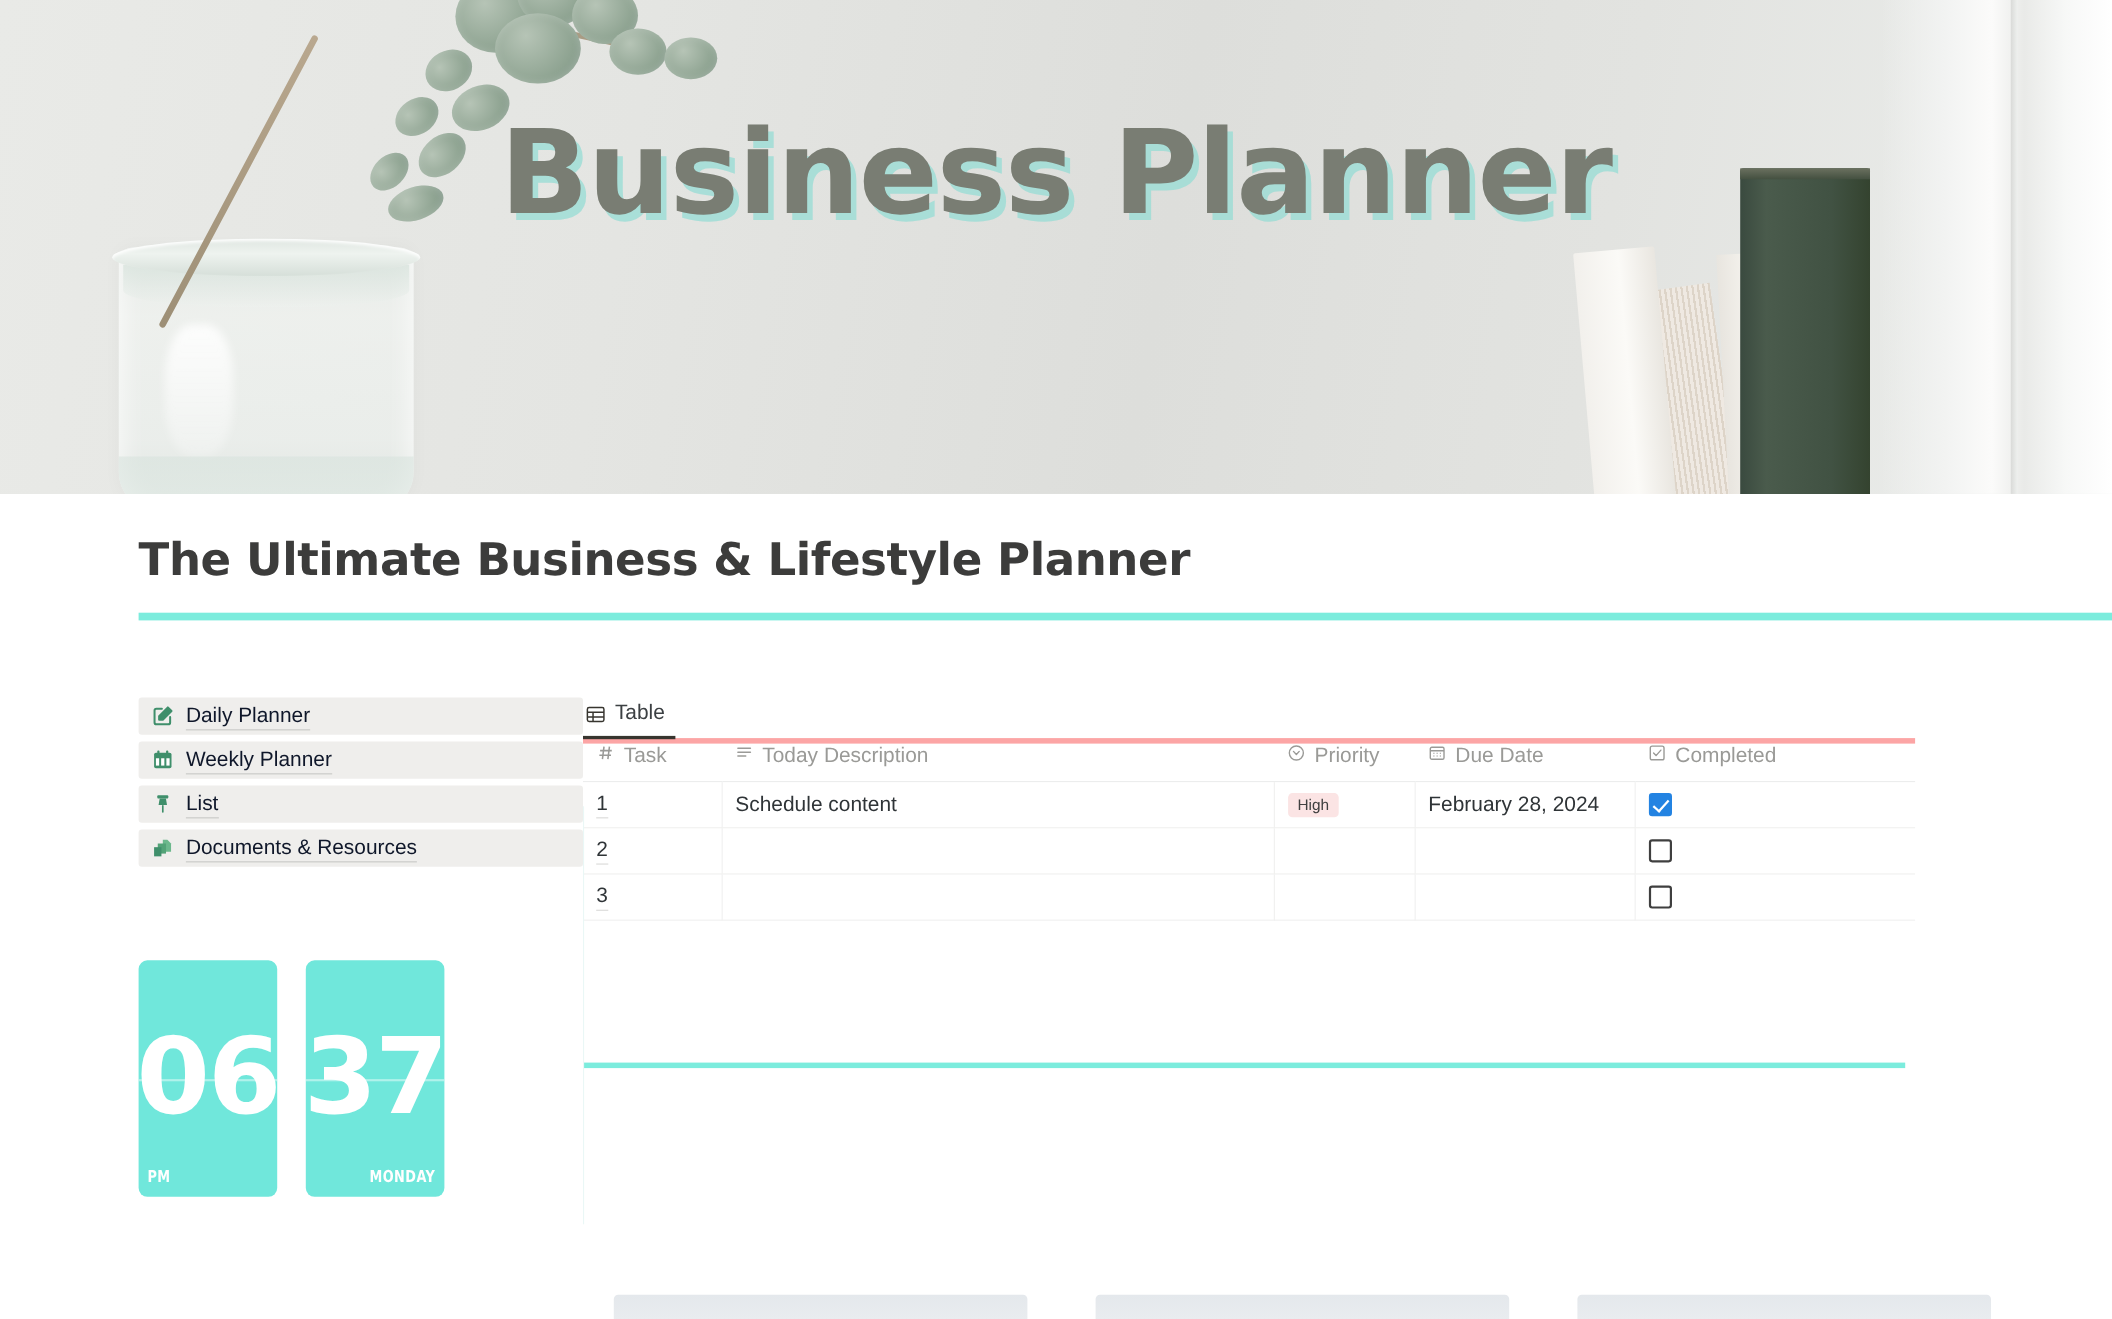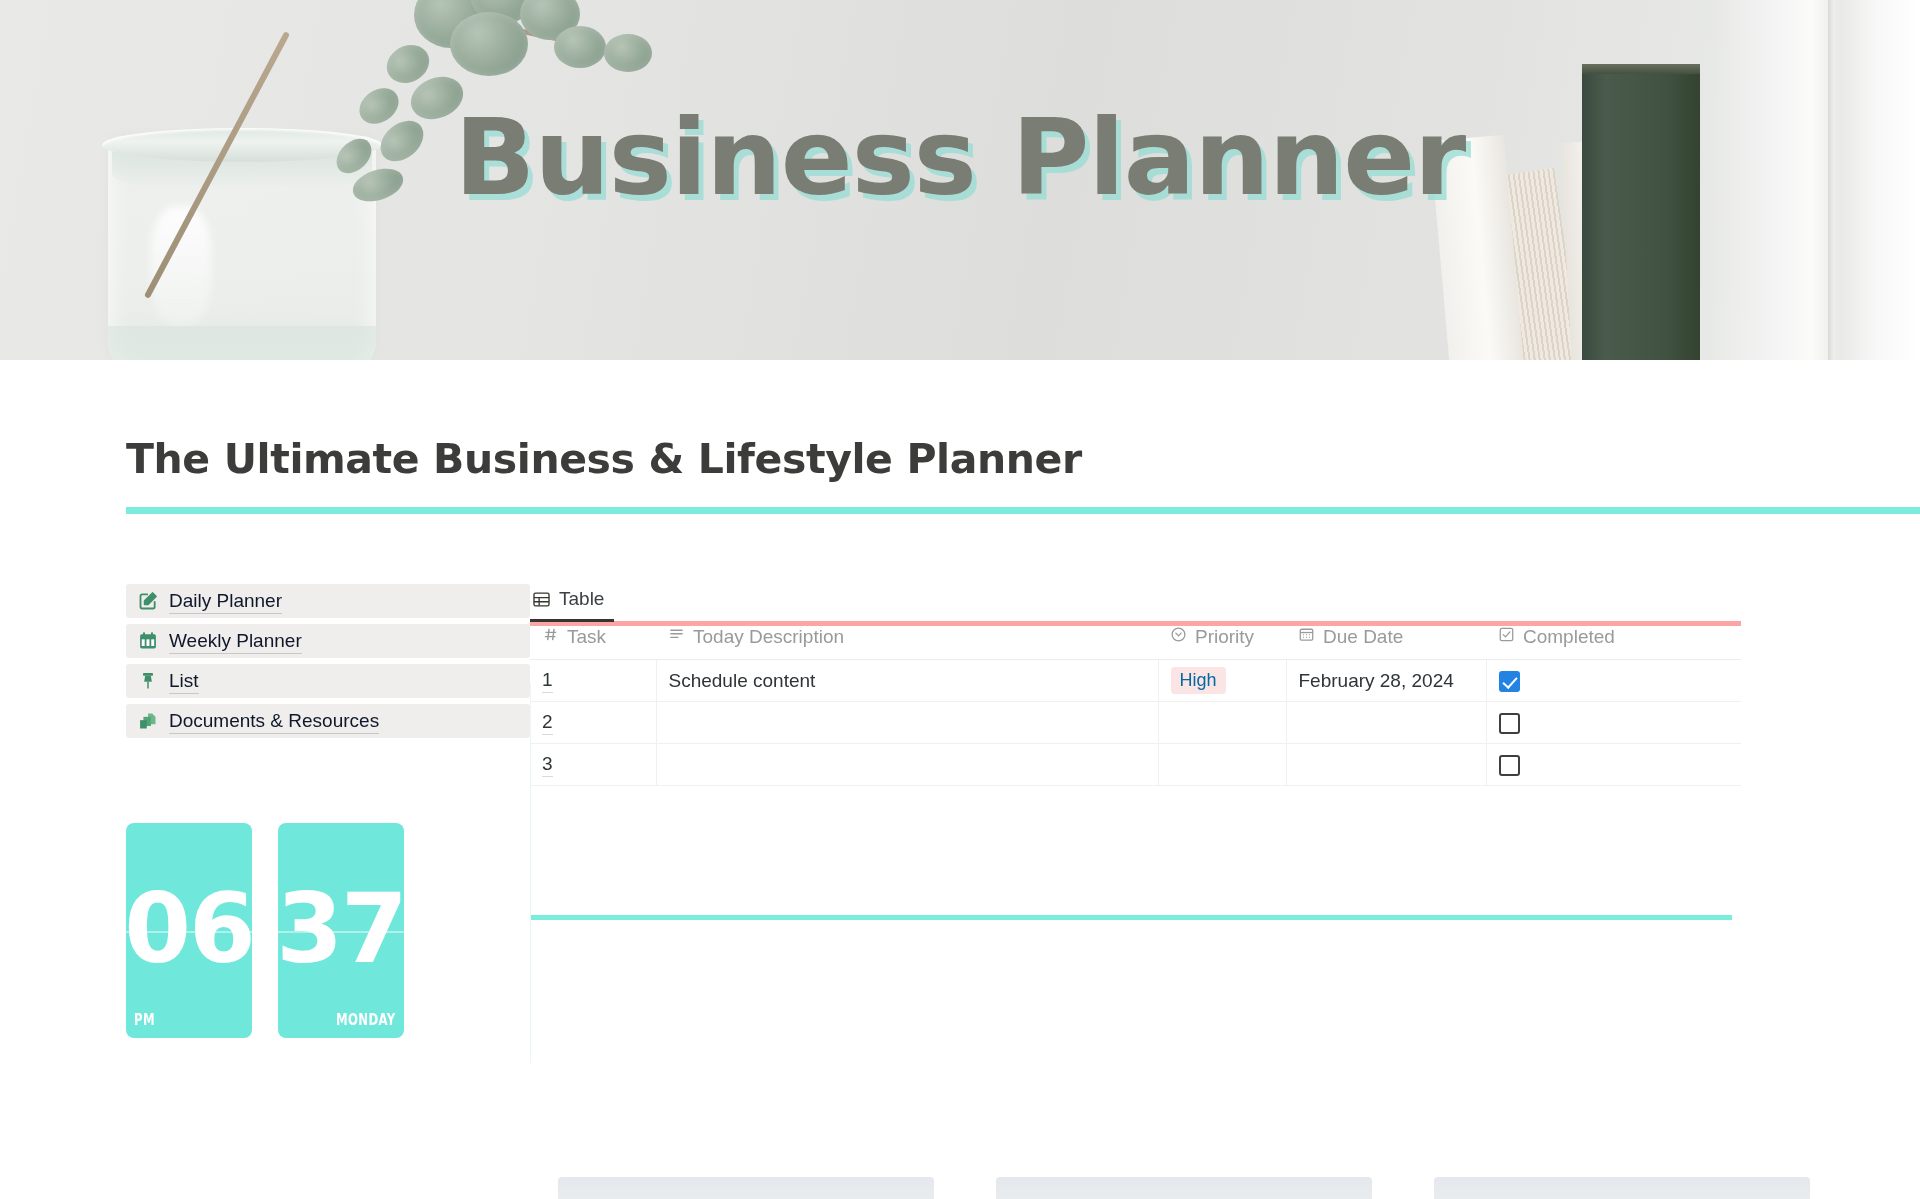--- a/index.html
+++ b/index.html
@@ -9,21 +9,21 @@
     width: 1920px; height: 1199px;
     background: #ffffff;
     font-family: "Liberation Sans", sans-serif;
     overflow: hidden;
   }
 
   
   .banner {
     position: relative;
     width: 1920px;
-    height: 360px;
+    height: 449px;
     overflow: hidden;
     background: #e6e7e4;
   }
   
   .banner .wall {
     position: absolute; inset: 0;
     background:
       linear-gradient(100deg, #e9eae7 0%, #e4e5e2 30%, #dddedb 55%, #e2e3e0 75%, #eceeec 100%);
   }
   
@@ -129,21 +129,21 @@
     background: repeating-linear-gradient(90deg,#e3d9cc 0 3px,#cfc1ae 3px 5px);
     transform: rotate(-13deg); transform-origin: bottom right;
   }
   .pages3 {
     right: 108px; bottom: -6px; width: 30px; height: 225px;
     background: linear-gradient(90deg,#e8e5df,#f6f4ef);
     transform: rotate(-3deg); transform-origin: bottom right;
   }
 
   
-  .page { width: 1920px; padding: 0; margin-top: 39px; }
+  .page { width: 1920px; padding: 0; }
   .page-title {
     margin: 0;
     padding: 36px 0 0 126px;
     font-family: "DejaVu Sans", sans-serif;
     font-size: 41px;
     font-weight: 700;
     color: #3c3c3b;
     letter-spacing: -0.4px;
   }
   .title-rule {
@@ -270,24 +270,24 @@
   table.db tbody td:last-child { border-right: none; }
   .rownum {
     border-bottom: 1px solid #d9d9d7;
     display: inline-block;
     line-height: 1.25;
     color: #2f3437;
   }
   .pill {
     display: inline-block;
     background: #fbe4e4;
-    color: #0369a1;
+    color: #404040;
     border-radius: 4px;
     padding: 2px 9px 3px;
-    font-size: 18px;
+    font-size: 14px;
     line-height: 1.25;
   }
   .chk {
     width: 21px; height: 21px;
     border: 2px solid #3f3f3f;
     border-radius: 3px;
     display: inline-block;
     vertical-align: middle;
     cursor: pointer;
   }

